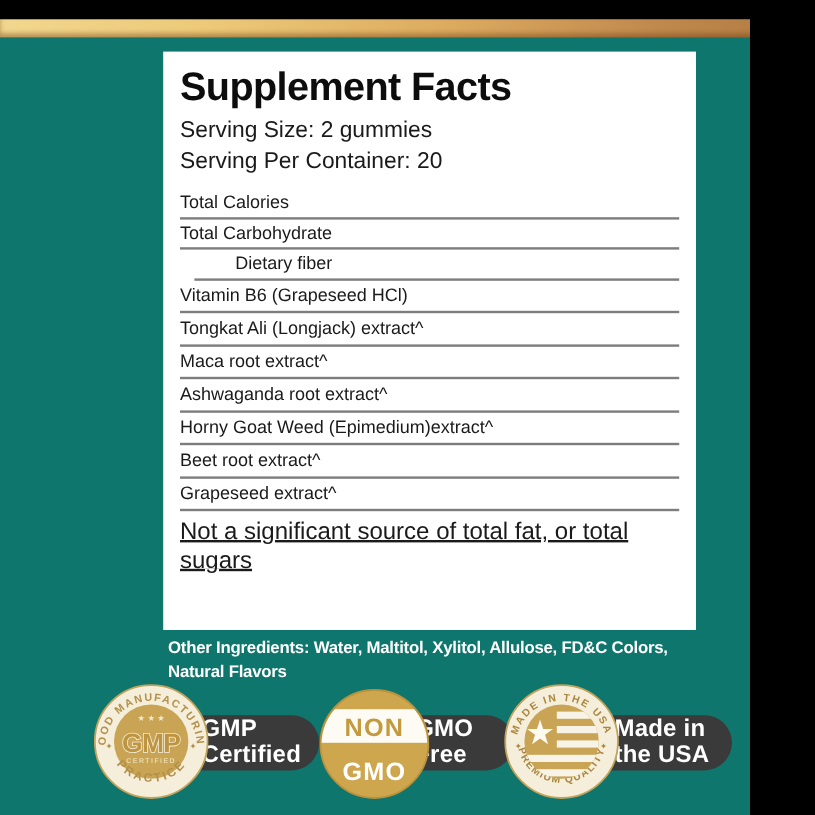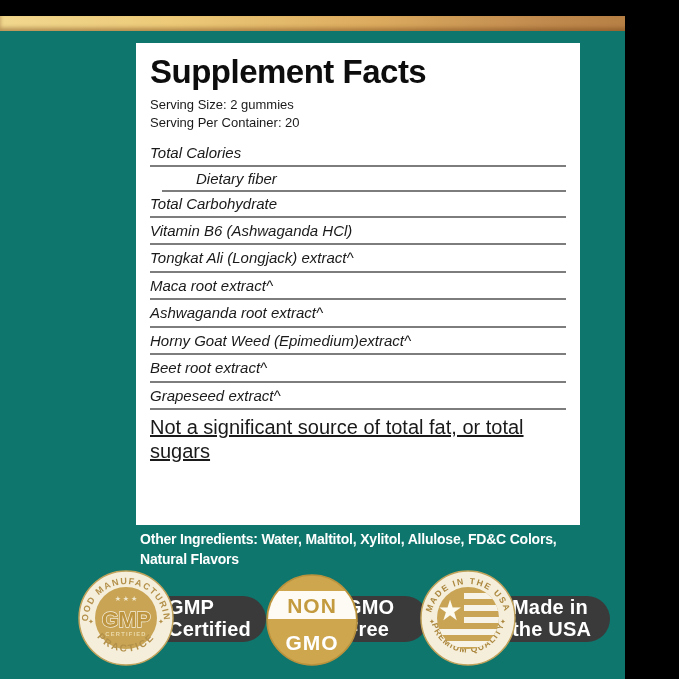--- a/index.html
+++ b/index.html
@@ -12,22 +12,22 @@
     box-shadow:inset 0 -3px 4px rgba(110,60,15,.45);}
   .gold-bottom{position:absolute;left:0;bottom:0;width:679px;height:16px;
     background:linear-gradient(90deg,#2e2008 0%,#a8803a 10%,#e7c26a 30%,#f7e9ae 50%,#e2bc63 72%,#96702e 92%,#2e2008 100%);
     box-shadow:inset 0 2px 2px rgba(40,25,5,.5);}
 
   
   .panel{position:absolute;left:136px;top:27px;width:444px;height:482px;background:#ffffff;
          box-sizing:border-box;padding:10px 14px;color:#1a1a1a;}
   .panel h1{margin:2px 0 8px 0;font-size:33px;line-height:1;font-weight:bold;
             letter-spacing:-0.5px;color:#0d0d0d;}
-  .serving{font-size:13px;line-height:1.35;margin-bottom:10px;}
-  .rows{margin-top:2px;font-style:italic;}
+  .serving{font-size:19px;line-height:1.35;margin-bottom:10px;}
+  .rows{margin-top:2px;}
   .row{border-bottom:2px solid #7d7d7d;font-size:15px;line-height:1.1;}
   .row.sm{padding:4px 0 3px 0;}
   .row.lg{padding:5px 0 4px 0;}
   .row.indent{margin-left:12px;}
   .row.indent span{padding-left:34px;display:inline-block;}
   .footnotes{padding:5px 0 4px 0;border-bottom:2px solid #4a4a4a;
              font-size:14.5px;line-height:1.22;}
   .notsig{padding:5px 0 0 0;font-size:20px;line-height:1.2;text-decoration:underline;}
 
   
@@ -50,23 +50,23 @@
   <div class="gold-top"></div>
 
   <div class="panel">
     <h1>Supplement Facts</h1>
     <div class="serving">
       <div>Serving Size: 2 gummies</div>
       <div>Serving Per Container: 20</div>
     </div>
     <div class="rows">
       <div class="row sm"><span>Total Calories</span></div>
+      <div class="row sm"><span>Total Carbohydrate</span></div>
       <div class="row sm indent"><span>Dietary fiber</span></div>
-      <div class="row sm"><span>Total Carbohydrate</span></div>
-      <div class="row lg"><span>Vitamin B6 (Ashwaganda HCl)</span></div>
+      <div class="row lg"><span>Vitamin B6 (Grapeseed HCl)</span></div>
       <div class="row lg"><span>Tongkat Ali (Longjack) extract^</span></div>
       <div class="row lg"><span>Maca root extract^</span></div>
       <div class="row lg"><span>Ashwaganda root extract^</span></div>
       <div class="row lg"><span>Horny Goat Weed (Epimedium)extract^</span></div>
       <div class="row lg"><span>Beet root extract^</span></div>
       <div class="row lg"><span>Grapeseed extract^</span></div>
     </div>
     <div class="notsig">Not a significant source of total fat, or total sugars</div>
   </div>
 

